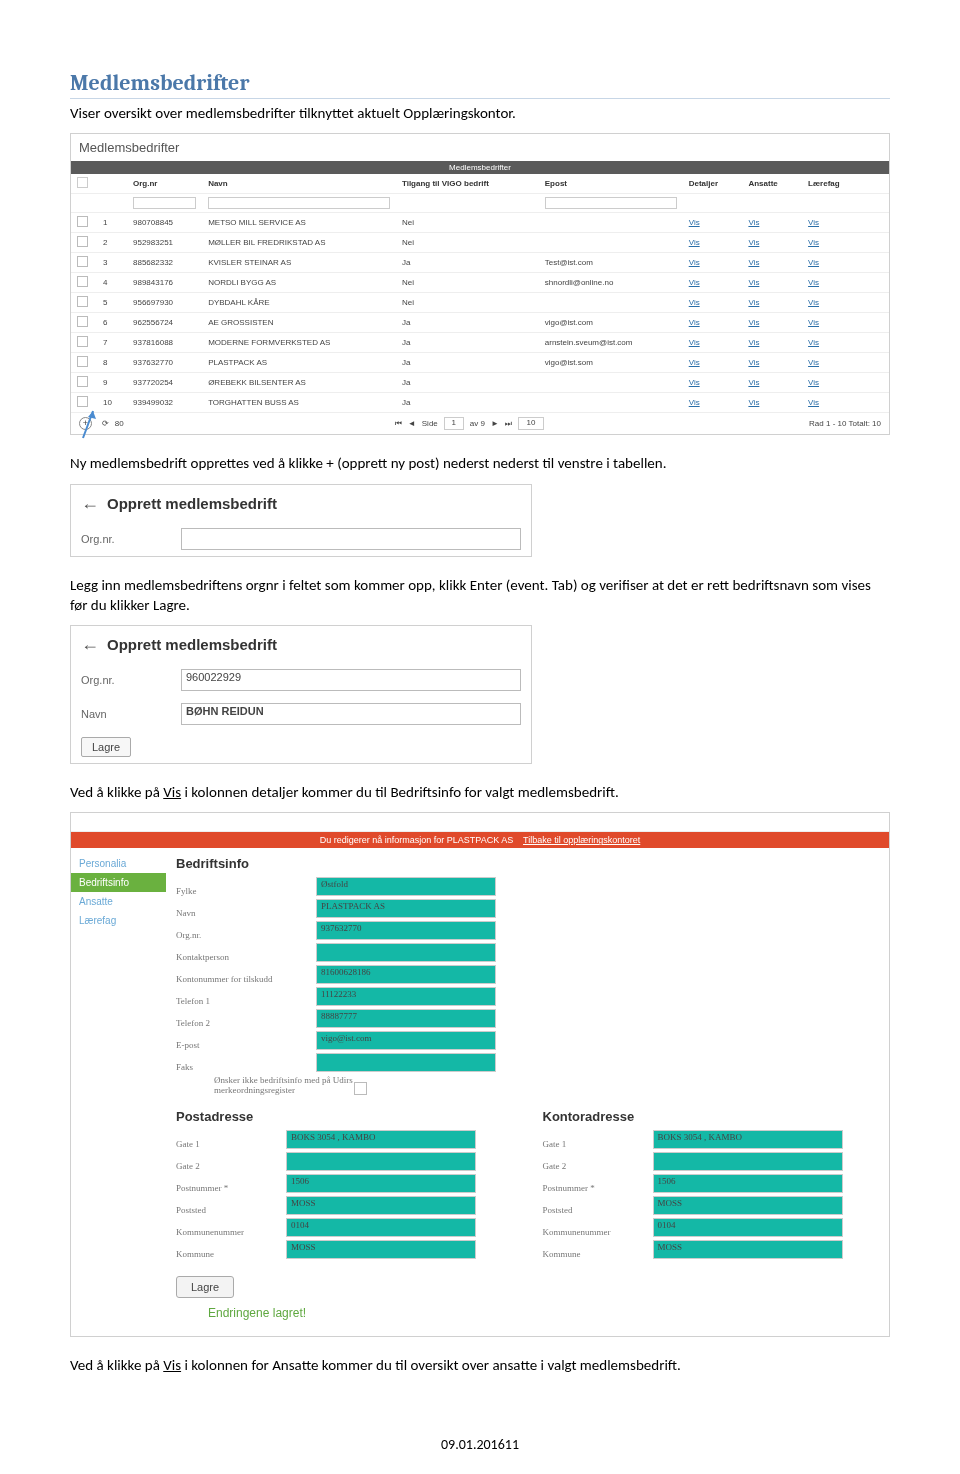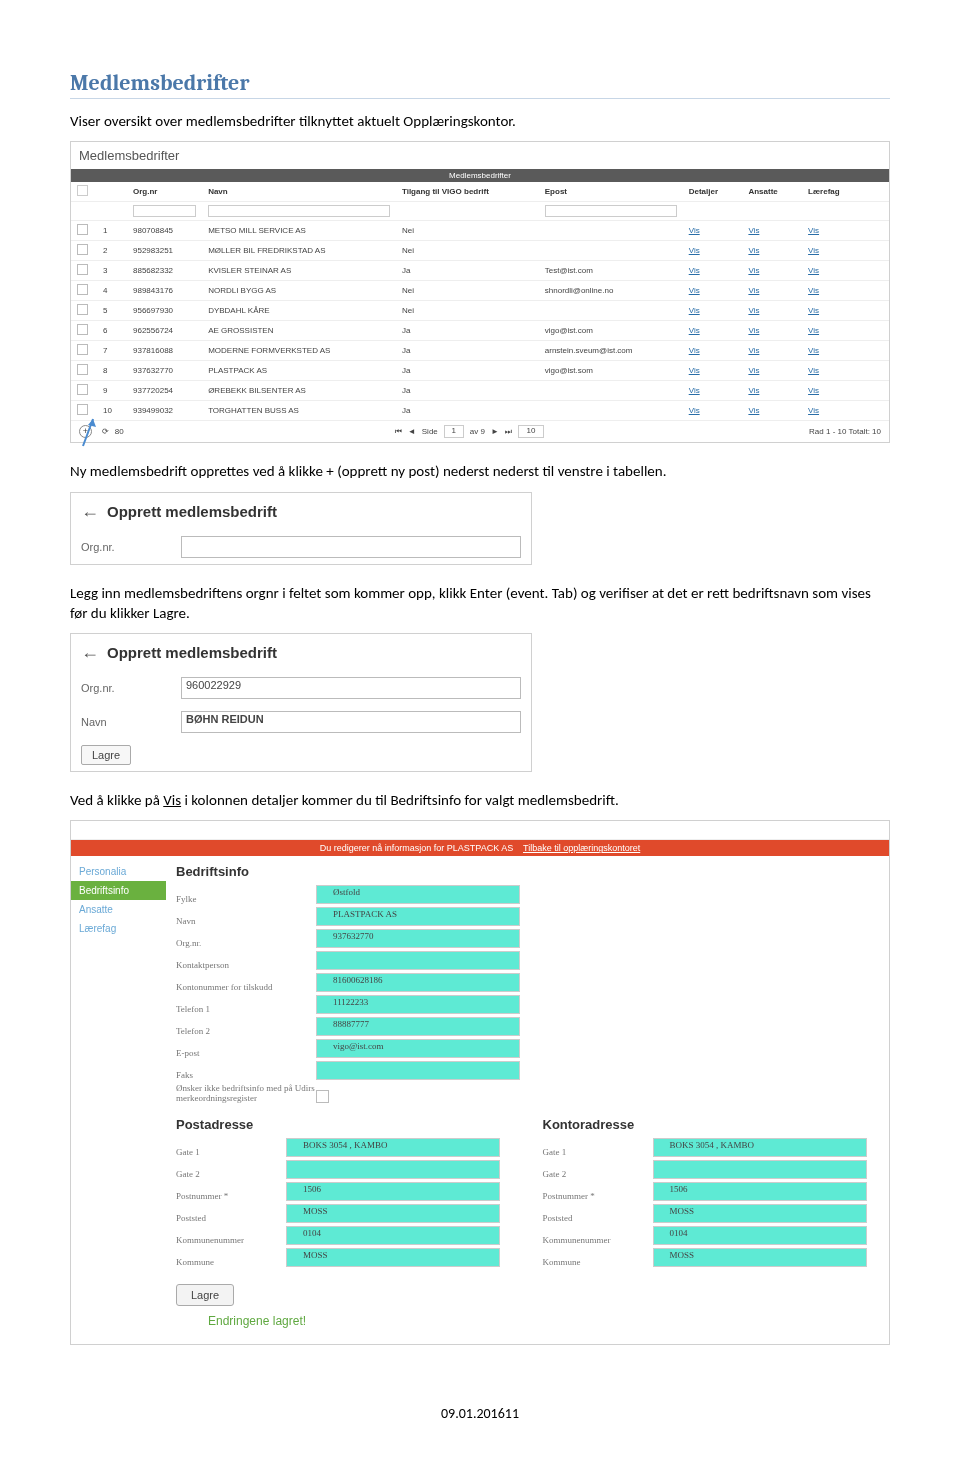--- a/index.html
+++ b/index.html
@@ -1,18 +1,18 @@
 <!DOCTYPE html>
 <html><head>
 <meta charset="utf-8">
 <style>
   body{margin:0;background:#fff;font-family:Calibri,Arial,sans-serif;color:#000;width:960px;}
   .page{padding:70px 70px 30px 70px;}
   h1.section-title{font-family:Cambria,Georgia,serif;color:#4b78a9;font-size:22px;font-weight:600;margin:0 0 4px 0;border-bottom:1px solid #c7d6e6;padding-bottom:2px;}
-  .body-text{font-size:15px;line-height:1.35;margin:12px 0 10px 0;}
+  .body-text{font-size:15px;line-height:1.35;margin:4px 0 10px 0;}
   .underline{text-decoration:underline;}
   .shot{border:1px solid #d0d0d0;background:#fff;font-family:Arial,sans-serif;margin:8px 0 18px 0;}
   
   .s1{font-size:8px;color:#444;}
   .s1 .hdr{font-size:13px;color:#555;padding:6px 8px;}
   .s1 .band{background:#5a5a5a;color:#fff;text-align:center;font-size:8px;padding:2px 0;}
   .s1 table{width:100%;border-collapse:collapse;}
   .s1 th,.s1 td{padding:3px 6px;text-align:left;border-bottom:1px solid #eee;}
   .s1 th{color:#333;font-weight:bold;font-size:8px;}
   .s1 .flt{border:1px solid #ccc;height:10px;background:#fff;}
@@ -36,21 +36,21 @@
   .s4 .orangebar{background:#e04a2b;color:#fff;text-align:center;padding:3px 0;font-size:9px;}
   .s4 .orangebar a{color:#fff;text-decoration:underline;}
   .s4 .layout{display:flex;}
   .s4 .side{width:95px;padding:6px 0;}
   .s4 .side div{padding:4px 8px;color:#6aa9d6;font-size:10px;}
   .s4 .side .active{background:#6ab13f;color:#fff;}
   .s4 .main{flex:1;padding:6px 10px;}
   .s4 .h2{font-weight:bold;font-size:13px;color:#333;margin:2px 0 6px 0;}
   .s4 .frow{display:flex;align-items:flex-end;margin:3px 0;font-family:Liberation Serif, serif;}
   .s4 .flab{width:140px;color:#777;font-size:9px;}
-  .s4 .fval{border:1px solid #ccc;height:15px;width:170px;padding:1px 16px;font-size:9px;background:#5eead4;}
+  .s4 .fval{border:1px solid #ccc;height:15px;width:170px;padding:1px 4px;font-size:9px;background:#14b8a6;}
   .s4 .two-col{display:flex;gap:30px;margin-top:12px;}
   .s4 .col{flex:1;}
   .s4 .col .flab{width:110px;}
   .s4 .col .fval{width:180px;}
   .s4 .save-btn{display:inline-block;border:1px solid #aaa;background:#f3f3f3;padding:4px 14px;margin:14px 0 4px 0;font-size:11px;border-radius:3px;}
   .s4 .saved-msg{color:#5fa840;font-size:12px;margin:4px 0 10px 0;padding-left:32px;}
   .s4 .chk{width:11px;height:11px;border:1px solid #bbb;display:inline-block;background:#fff;}
   .footer{display:flex;justify-content:center;font-size:14px;margin-top:60px;}
 </style>
 </head>
@@ -324,21 +324,21 @@
           </div>
         <div class="frow">
             <span class="flab">E-post</span>
             <span class="fval">vigo@ist.com</span>
           </div>
         <div class="frow">
             <span class="flab">Faks</span>
             <span class="fval"></span>
           </div>
         <div class="frow">
-            <span class="flab" style="width:140px;">Ønsker ikke bedriftsinfo med på Udirs merkeordningsregister</span>
+            <span class="flab" style="width:140px;margin-left:38px;">Ønsker ikke bedriftsinfo med på Udirs merkeordningsregister</span>
             <span class="chk"></span>
           </div>
 
         <div class="two-col">
           <div class="col">
             <div class="h2">Postadresse</div>
             <div class="frow">
                 <span class="flab">Gate 1</span>
                 <span class="fval">BOKS 3054 , KAMBO</span>
               </div>
@@ -391,18 +391,21 @@
               </div>
           </div>
         </div>
 
         <span class="save-btn">Lagre</span>
         <div class="saved-msg">Endringene lagret!</div>
       </div>
     </div>
   </div>
 
+  <p class="body-text">
+    <span>Ved å klikke på </span><span class="underline">Vis</span><span> i kolonnen for Ansatte kommer du til oversikt over ansatte i valgt medlemsbedrift.</span>
+  </p>
 
   <div class="footer">
     <span>09.01.2016</span>
     <span>11</span>
   </div>
 </div>
 
 </body></html>

